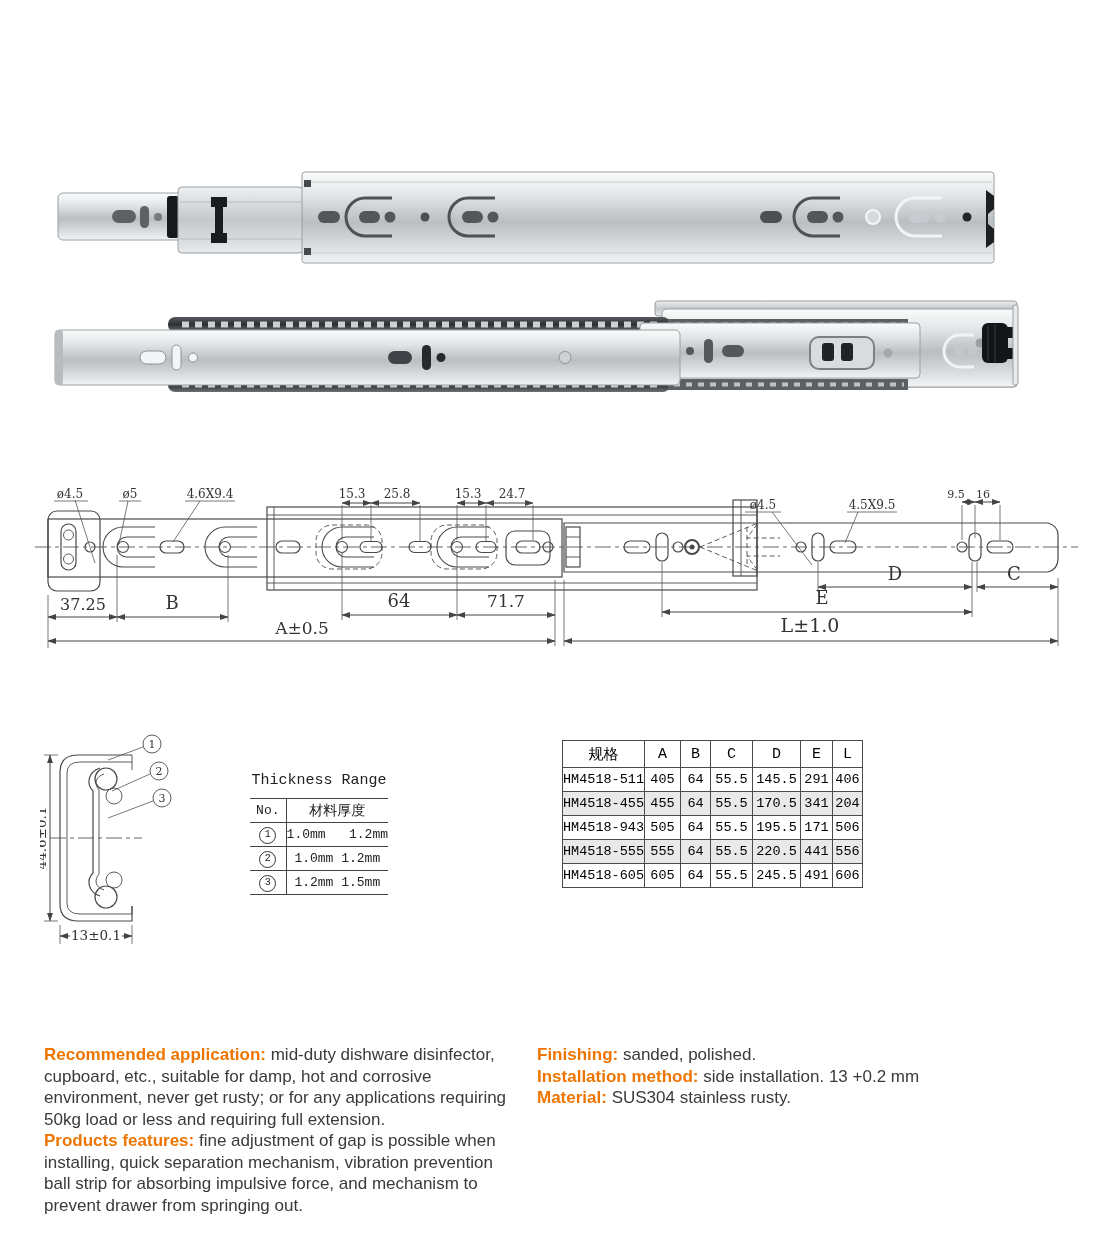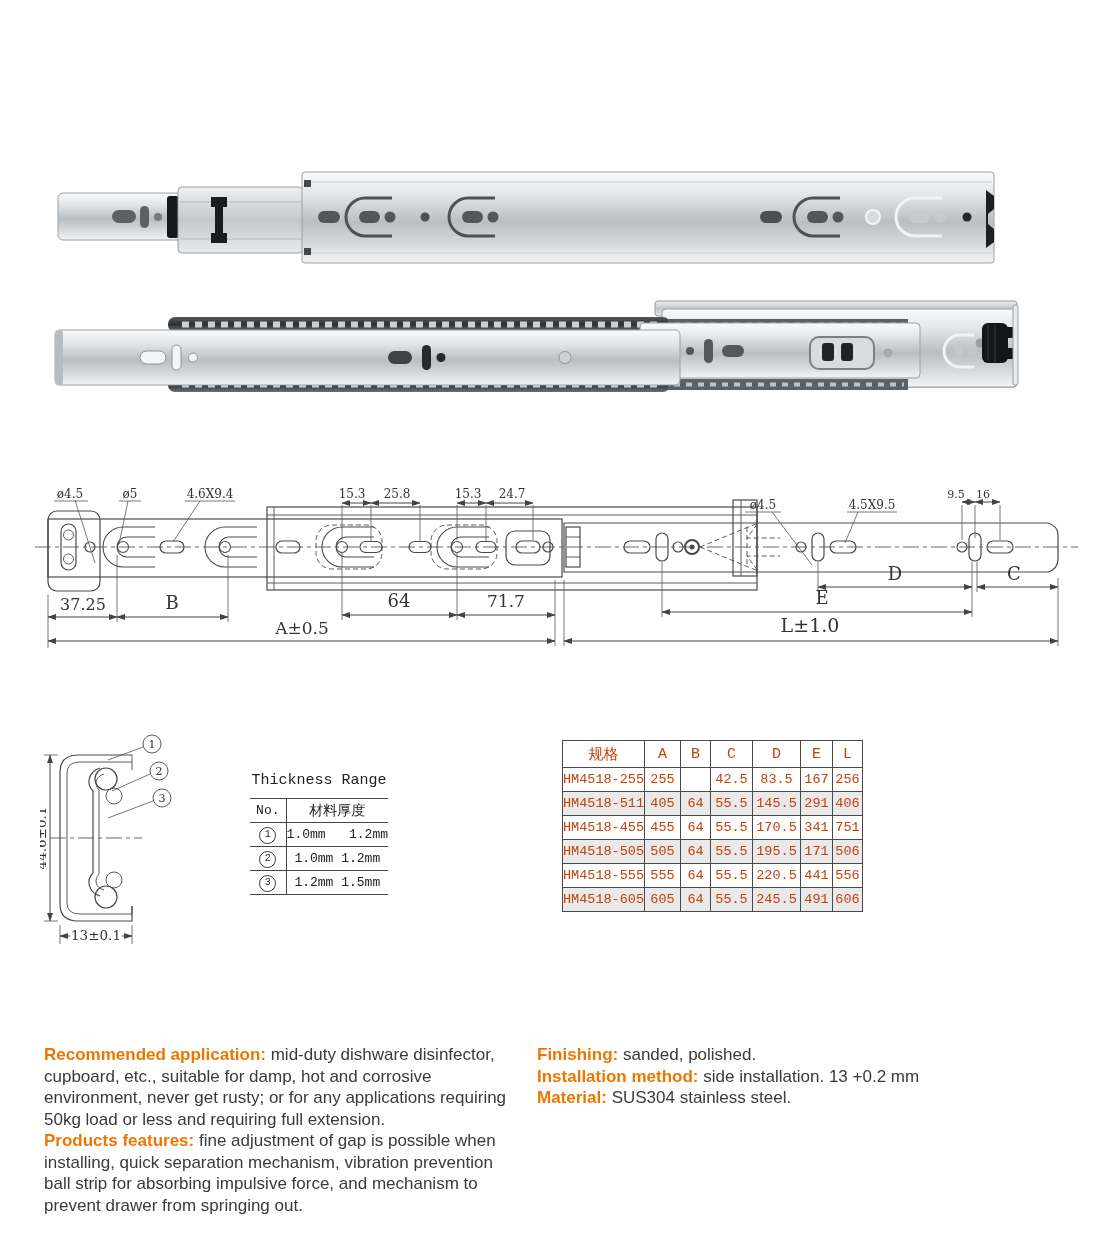--- a/index.html
+++ b/index.html
@@ -23,21 +23,21 @@
   .thk table{border-collapse:collapse;width:100%;}
   .thk td{border-bottom:1.3px solid #444;height:23px;font-size:13px;
        text-align:center;padding:0;}
   .thk td.c1{width:40px;border-right:1.3px solid #444;margin-left:47px;}
   .thk td.c2{font-size:13px;margin-left:16px;}
   .circ{display:inline-block;width:15px;height:15px;border:1.2px solid #333;
        border-radius:50%;line-height:14px;text-align:center;font-size:10px;}
 
   .spec-table{position:absolute;left:562px;top:740px;border-collapse:collapse;
        table-layout:fixed;width:300px;font-family:"Liberation Mono",monospace;
-       font-size:13.5px;color:#c2410c;text-align:center;}
+       font-size:13.5px;color:#000000;text-align:center;}
   .spec-table th,.spec-table td{border:1px solid #4a4a4a;height:23px;padding:0;
        font-weight:normal;overflow:hidden;white-space:nowrap;}
   .spec-table thead th{font-size:15px;height:26px;}
   .spec-table tbody tr:nth-child(even) td{background:#e9e9e9;}
 
   .notes-left{position:absolute;left:44px;top:1044px;width:480px;
        font-size:17px;line-height:21.5px;color:#3a3a3a;}
   .notes-right{position:absolute;left:537px;top:1044px;width:452px;
        font-size:17px;line-height:21.5px;color:#3a3a3a;}
   .notes-left p,.notes-right p{margin:0;}
@@ -363,48 +363,39 @@
         <th>A</th>
         <th>B</th>
         <th>C</th>
         <th>D</th>
         <th>E</th>
         <th>L</th>
       </tr>
     </thead>
     <tbody>
       <tr>
-        <td>HM4518-255</td>
-        <td>255</td>
-        <td></td>
-        <td>42.5</td>
-        <td>83.5</td>
-        <td>167</td>
-        <td>256</td>
-      </tr>
-      <tr>
         <td>HM4518-511</td>
         <td>405</td>
         <td>64</td>
         <td>55.5</td>
         <td>145.5</td>
         <td>291</td>
         <td>406</td>
       </tr>
       <tr>
         <td>HM4518-455</td>
         <td>455</td>
         <td>64</td>
         <td>55.5</td>
         <td>170.5</td>
         <td>341</td>
-        <td>751</td>
-      </tr>
-      <tr>
-        <td>HM4518-505</td>
+        <td>204</td>
+      </tr>
+      <tr>
+        <td>HM4518-943</td>
         <td>505</td>
         <td>64</td>
         <td>55.5</td>
         <td>195.5</td>
         <td>171</td>
         <td>506</td>
       </tr>
       <tr>
         <td>HM4518-555</td>
         <td>555</td>
@@ -427,16 +418,16 @@
   </table>
 
   <div class="notes-left">
     <p><span class="lead">Recommended application:</span><span> mid-duty dishware disinfector, cupboard, etc., suitable for damp, hot and corrosive environment, never get rusty; or for any applications requiring 50kg load or less and requiring full extension.</span></p>
     <p><span class="lead">Products features:</span><span> fine adjustment of gap is possible when installing, quick separation mechanism, vibration prevention ball strip for absorbing impulsive force, and mechanism to prevent drawer from springing out.</span></p>
   </div>
 
   <div class="notes-right">
     <p><span class="lead">Finishing:</span><span> sanded, polished.</span></p>
     <p><span class="lead">Installation method:</span><span> side installation. 13 +0.2 mm</span></p>
-    <p><span class="lead">Material:</span><span> SUS304 stainless steel.</span></p>
+    <p><span class="lead">Material:</span><span> SUS304 stainless rusty.</span></p>
   </div>
 
 </div>
 
 </body></html>

